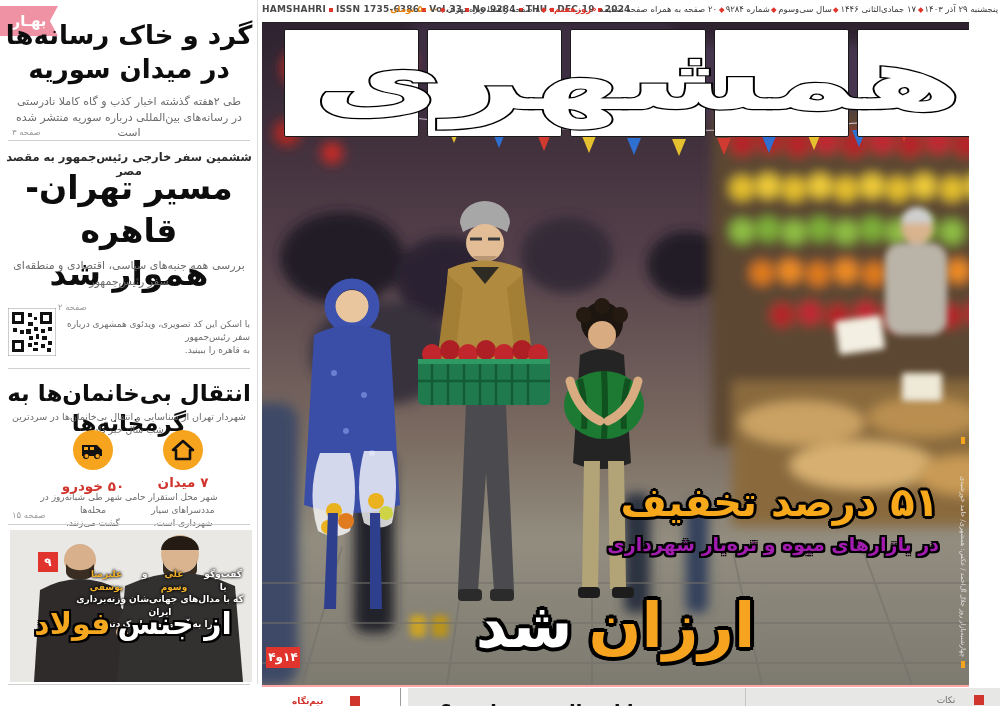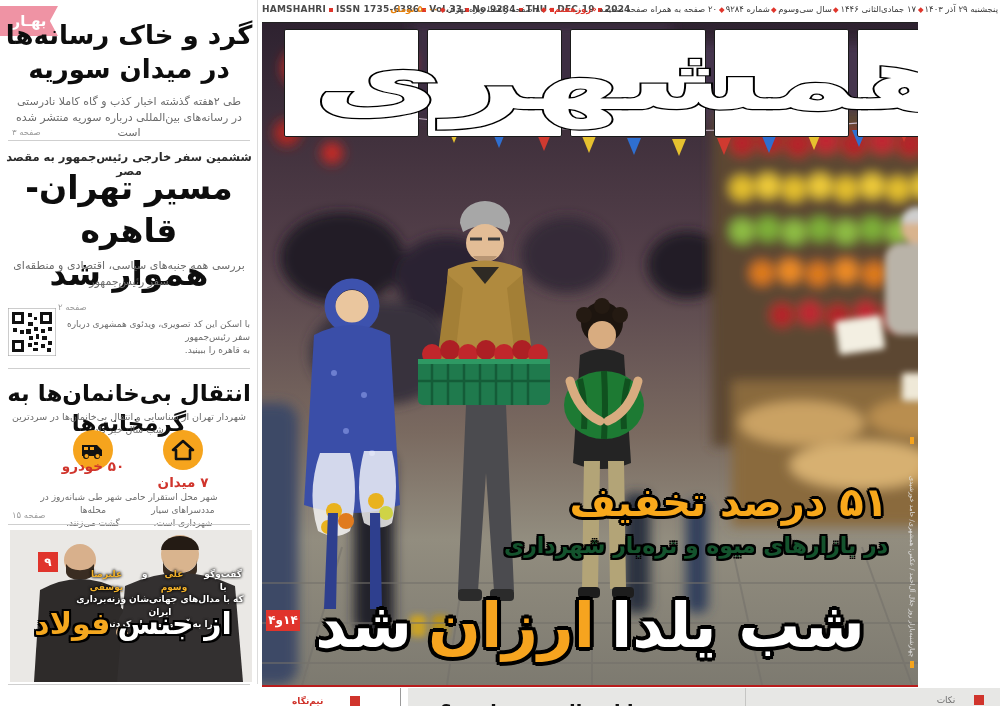--- a/index.html
+++ b/index.html
@@ -23,30 +23,30 @@
   .a-sub{color:#6b6b6b;text-align:center;width:244px;left:7px;}
   .pageref{font-size:8.5px;color:#9a9a9a;direction:rtl;}
   .stat-val{font-size:13.5px;font-weight:bold;color:#d0342c;text-align:center;direction:rtl;}
   .stat-cap{font-size:9px;line-height:13px;color:#6b6b6b;text-align:center;direction:rtl;}
   .ycircle{width:40px;height:40px;border-radius:50%;background:#f6a41d;display:flex;align-items:center;justify-content:center;}
   
   .ol2{text-shadow:-2px -2px 0 #000,2px -2px 0 #000,-2px 2px 0 #000,2px 2px 0 #000,-2px 0 0 #000,2px 0 0 #000,0 -2px 0 #000,0 2px 0 #000;}
   .ol3{text-shadow:-3px 0 0 #000,3px 0 0 #000,0 -3px 0 #000,0 3px 0 #000,-2px -2px 0 #000,2px -2px 0 #000,-2px 2px 0 #000,2px 2px 0 #000;}
   .ol4{text-shadow:-4px 0 0 #000,4px 0 0 #000,0 -4px 0 #000,0 4px 0 #000,-3px -3px 0 #000,3px -3px 0 #000,-3px 3px 0 #000,3px 3px 0 #000;}
   
-  .photo{left:262px;top:22px;width:656px;height:662px;overflow:hidden;border-top:1px solid #222;border-bottom:2px solid #b91c1c;}
+  .photo{left:262px;top:22px;width:707px;height:662px;overflow:hidden;border-top:1px solid #222;border-bottom:2px solid #fca5a5;}
   .masthead{left:22px;top:6px;width:708px;height:108px;display:flex;gap:8px;}
   .masthead .box{flex:1;background:#fff;border:1px solid #1a1a1a;border-radius:2px;}
   .masthead-text{left:22px;top:6px;width:708px;height:108px;}
   .discount1{right:30px;top:456px;font-size:40px;font-weight:900;color:#f8a81b;direction:rtl;white-space:nowrap;}
-  .discount2{right:30px;top:510px;font-size:22px;font-weight:bold;color:#14532d;direction:rtl;white-space:nowrap;text-align:center;}
+  .discount2{right:30px;top:510px;font-size:19px;font-weight:bold;color:#a21caf;direction:rtl;white-space:nowrap;text-align:center;}
   .big-headline{left:10px;right:10px;top:566px;display:flex;direction:rtl;justify-content:center;align-items:baseline;gap:16px;
      font-size:62px;font-weight:900;color:#fff;white-space:nowrap;}
   .big-headline .accent{color:#f6a41f;}
-  .page-badge{left:4px;top:587px;width:34px;height:21px;background:#e0342c;color:#fff;font-size:12px;font-weight:bold;
+  .page-badge{left:4px;top:624px;width:34px;height:21px;background:#e0342c;color:#fff;font-size:12px;font-weight:bold;
      text-align:center;line-height:21px;direction:rtl;}
   .credit{right:2px;top:418px;height:216px;writing-mode:vertical-rl;font-size:6.5px;color:#e3e3e3;direction:rtl;opacity:.95;}
   .credit-mark{right:4px;width:4px;height:7px;background:#f6a41d;}
   
   .men-photo{left:10px;top:530px;width:242px;height:152px;background:#e9e7e4;overflow:hidden;}
   .badge9{left:28px;top:22px;width:20px;height:20px;background:#e0342c;color:#fff;font-size:12px;font-weight:bold;
      text-align:center;line-height:20px;}
   .lede{right:6px;top:38px;width:172px;font-size:9px;line-height:12.5px;font-weight:bold;color:#fff;direction:rtl;text-align:center;
      text-shadow:0 0 3px #000,0 0 3px #000;}
   .lede .yname{color:#f3b229;}
@@ -149,21 +149,21 @@
 
   <div class="abs ycircle" style="left:73px;top:430px;">
     <svg width="26" height="26" viewBox="0 0 26 26">
         <path d="M2 8h15l5 5v6h-2a3 3 0 0 1-6 0H9a3 3 0 0 1-6 0H2z" fill="#111"></path>
         <circle cx="6.5" cy="19" r="2" fill="#f6a41d"></circle>
         <circle cx="17.5" cy="19" r="2" fill="#f6a41d"></circle>
         <rect x="4" y="10" width="4" height="3" fill="#f6a41d"></rect>
         <rect x="10" y="10" width="4" height="3" fill="#f6a41d"></rect>
       </svg>
   </div>
-  <div class="abs stat-val" style="left:48px;top:458px;width:90px;">۵۰ خودرو</div>
+  <div class="abs stat-val" style="left:48px;top:478px;width:90px;">۵۰ خودرو</div>
   <div class="abs stat-cap" style="left:38px;top:491px;width:110px;">
     <div>حامی شهر طی شبانه‌روز در محله‌ها</div>
     <div>گشت می‌زنند.</div>
   </div>
   <div class="abs pageref" style="left:12px;top:510px;">صفحه ۱۵</div>
   <div class="abs hline" style="left:8px;top:524px;width:242px;"></div>
 
   <div class="abs men-photo">
     <svg width="242" height="152" viewBox="0 0 242 152" style="position:absolute;left:0;top:0;">
       <rect width="242" height="152" fill="#eae8e5"></rect>
@@ -410,21 +410,20 @@
       <div class="box"></div>
     </div>
     <svg class="masthead-text abs" width="708" height="108" viewBox="0 0 708 108">
       <text x="354" y="80" text-anchor="middle" font-family="DejaVu Sans, sans-serif" font-weight="bold" font-size="84" fill="#ffffff" stroke="#000000" stroke-width="2.4" paint-order="stroke" direction="rtl" textLength="650" lengthAdjust="spacingAndGlyphs">همشهری</text>
     </svg>
 
     <div class="abs discount1 ol3">۵۱ درصد تخفیف</div>
     <div class="abs discount2 ol2">در بازارهای میوه و تره‌بار شهرداری</div>
 
     <div class="big-headline abs ol4">
-      <span>شب یلدا</span>
       <span class="accent">ارزان</span>
       <span>شد</span>
     </div>
 
     <div class="abs page-badge">۱۴و۴</div>
     <div class="abs credit-mark" style="top:414px;"></div>
     <div class="abs credit">چهارشنبه‌بازار روز جلال آل‌احمد / عکس: همشهری/ حامد خورشیدی</div>
     <div class="abs credit-mark" style="top:638px;"></div>
   </div>
 

